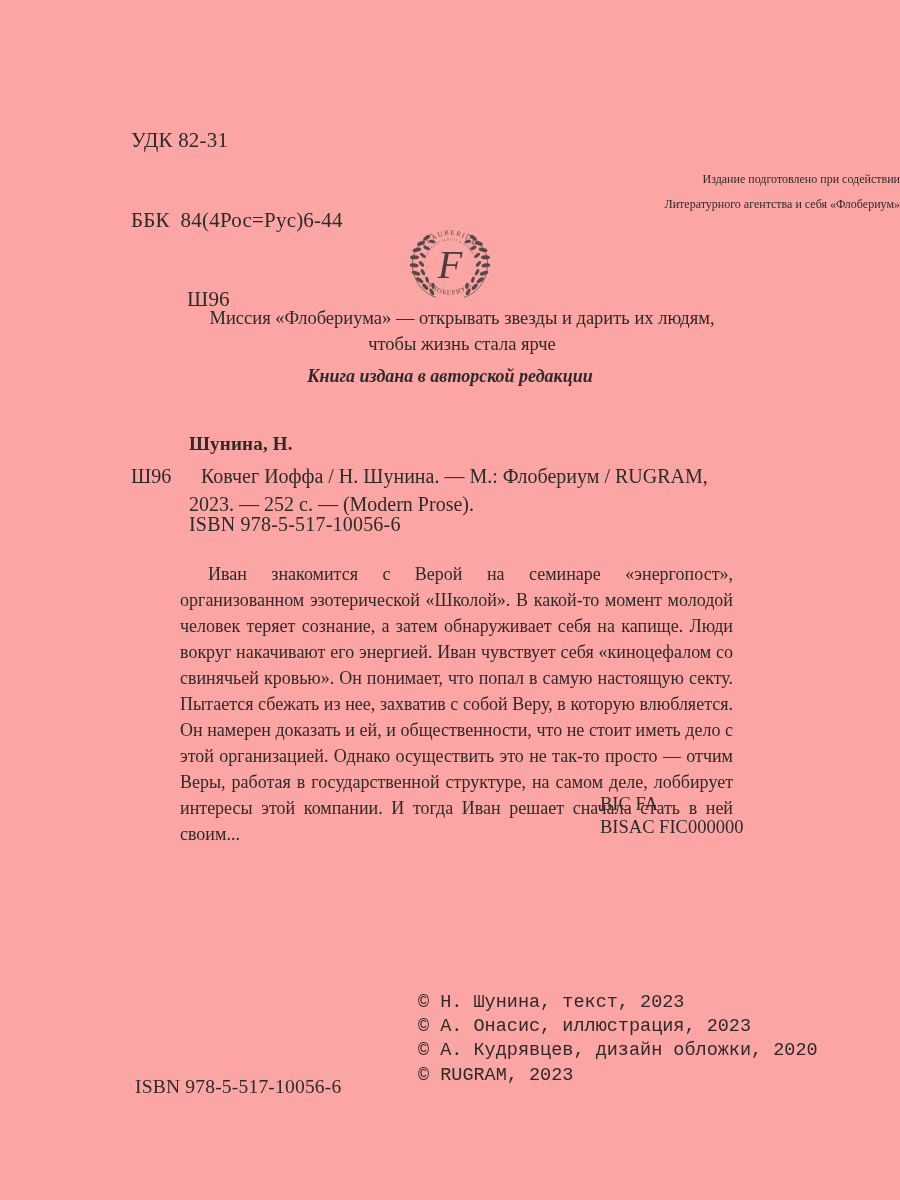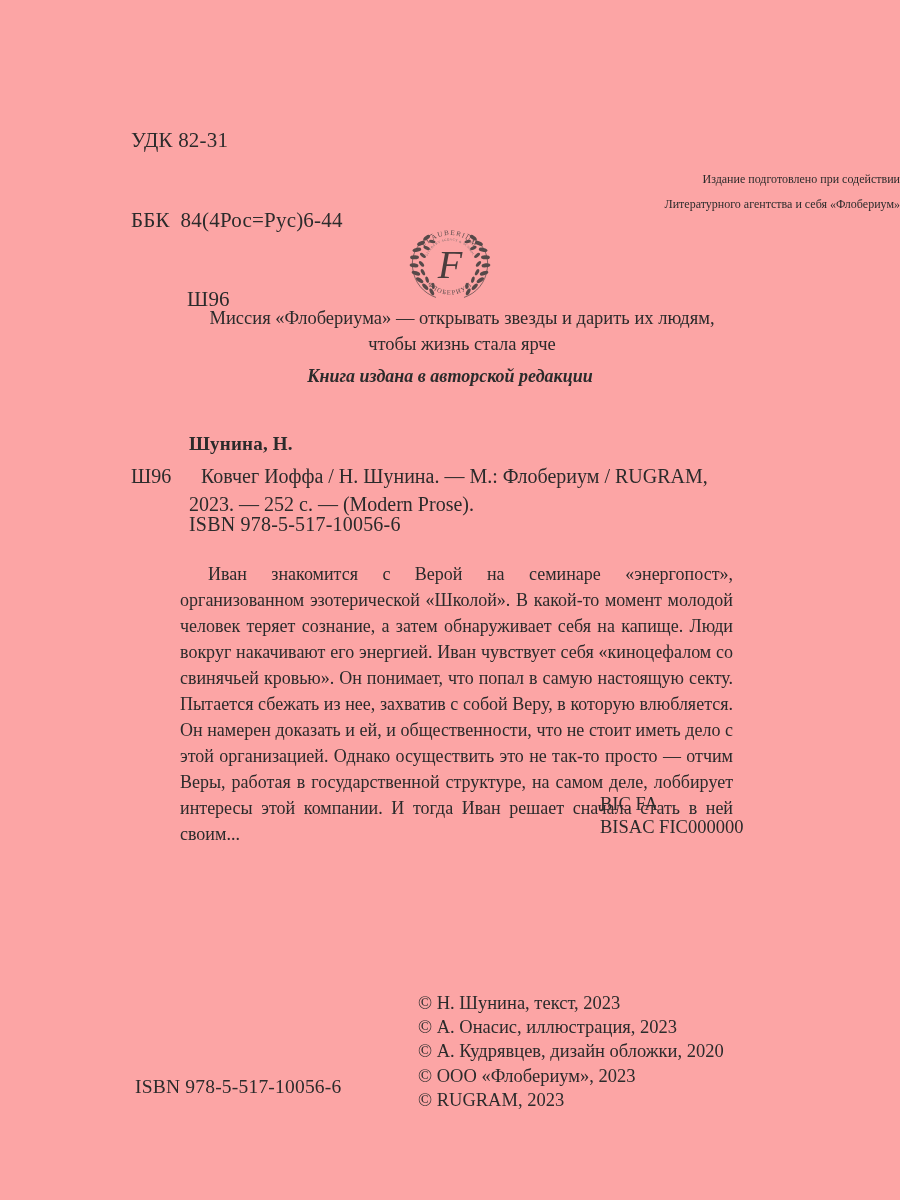--- a/index.html
+++ b/index.html
@@ -142,21 +142,21 @@
   .subject-codes span { display: block; }
 
   
   .copyright {
     position: absolute;
     left: 418px;
     top: 991px;
     font-size: 18.5px;
     line-height: 24.2px;
   }
-  .copyright span { display: block; white-space: pre; }
+  .copyright span { display: block; white-space: pre; font-family: Liberation Mono, monospace; }
 
   .isbn-foot {
     position: absolute;
     left: 135px;
     top: 1076px;
     font-size: 19.5px;
     letter-spacing: .2px;
   }
 </style>
 </head>
@@ -264,19 +264,18 @@
 
   <div class="subject-codes">
     <span>BIC FA</span>
     <span>BISAC FIC000000</span>
   </div>
 
   <div class="copyright">
     <span>© Н. Шунина, текст, 2023</span>
     <span>© А. Онасис, иллюстрация, 2023</span>
     <span>© А. Кудрявцев, дизайн обложки, 2020</span>
-    <span>© ООО «Флобериум», 2023</span>
     <span>© RUGRAM, 2023</span>
   </div>
 
   <div class="isbn-foot">ISBN 978-5-517-10056-6</div>
 
 </div>
 
 </body></html>

